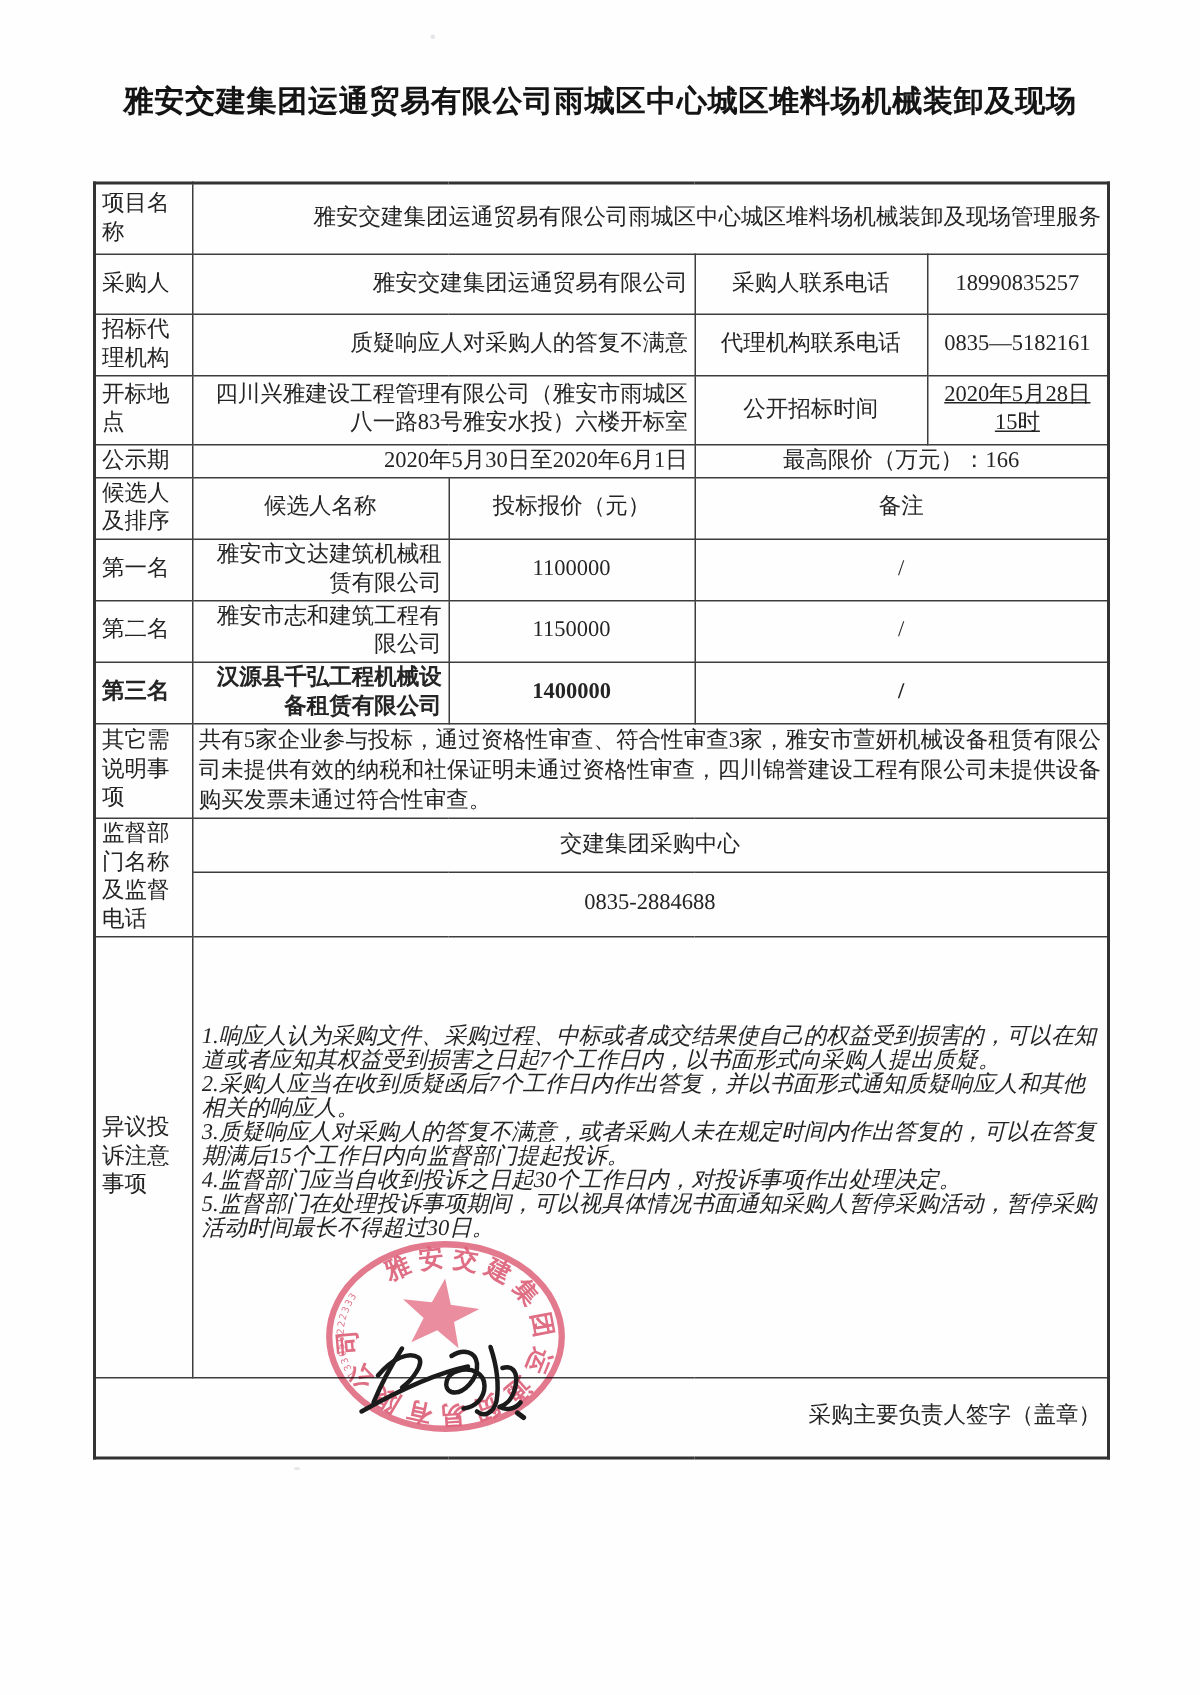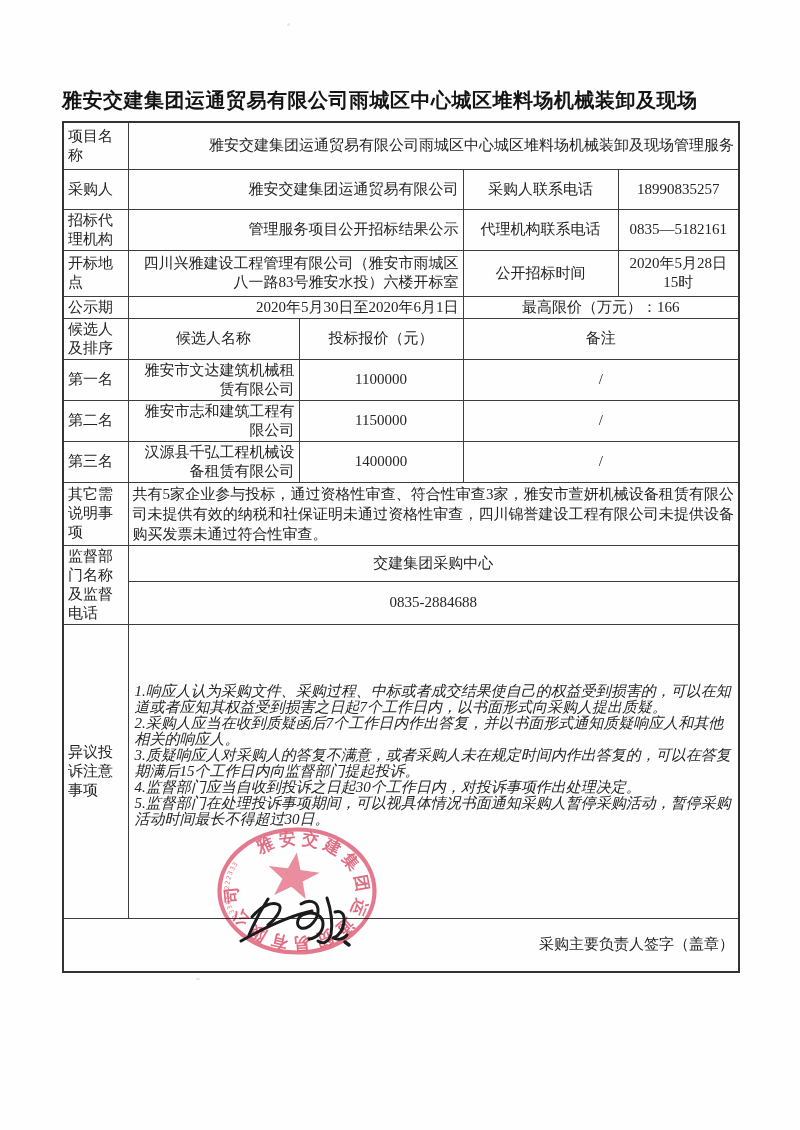--- a/index.html
+++ b/index.html
@@ -1,40 +1,40 @@
 <!DOCTYPE html>
 <html><head>
 <meta charset="utf-8">
 <style>
   * { margin:0; padding:0; box-sizing:border-box; }
   html,body { width:800px; background:#fff; }
   body { font-family:"Liberation Serif","DejaVu Serif",serif; color:#242424; }
   .page { position:relative; width:800px; height:1130px; background:#fefefe; overflow:hidden; }
 
-  .doc-title { position:absolute; left:62px; top:88px; width:676px; text-align:left;
+  .doc-title { position:absolute; left:62px; top:56px; width:676px; text-align:center;
     font-family:"Liberation Sans","DejaVu Sans",sans-serif; font-weight:bold;
     font-size:20px; line-height:24px; color:#141414; letter-spacing:0.5px; }
 
   table.doc-table { position:absolute; left:62px; top:121px; width:676px;
     border-collapse:collapse; table-layout:fixed;
     font-size:15px; color:#242424; }
   .doc-table td { border:1.5px solid #3d3d3d; padding:1px 4px; vertical-align:middle;
     word-break:break-all; line-height:19px; }
   table.doc-table { border:2px solid #333; }
   .lab { text-align:left; padding-left:3px; padding-right:2px; }
   .ctr { text-align:center;margin-top:39px; }
   .val { text-align:right; padding-left:6px; }
   .just { text-align:justify; }
 
   tr.h47{height:47px;} tr.h40{height:40px;} tr.h39{height:39px;} tr.h46{height:46px;}
-  tr.h19{height:19px;} tr.h35{height:35px;} tr.h41{height:41px;} tr.h37{height:37px;}
+  tr.h19{height:19px;} tr.h35{height:35px;} tr.h41{height:41px;} tr.h37{height:37px;font-weight:bold;}
   tr.h62{height:62px;} tr.h294{height:294px;} tr.hsig{height:54px;}
   td.objection-cell { vertical-align:top; padding:58px 6px 4px 6px; line-height:16px;font-style:italic; }
   .obj-item { margin:0; }
-  .time-cell { line-height:19px; }
+  .time-cell { line-height:19px;text-decoration:underline; }
 
   .seal { position:absolute; left:213px; top:824px; width:168px; height:134px;
     mix-blend-mode:multiply; opacity:0.88; }
   .signature { position:absolute; left:238px; top:890px; width:115px; height:62px; }
 
   .noise1,.noise2 { position:absolute; border-radius:50%; background:#c9cdd4; opacity:.5; }
   .noise1 { left:287px; top:23px; width:3px; height:3px; }
   .noise2 { left:196px; top:978px; width:4px; height:2px; }
 </style>
 </head>
@@ -63,21 +63,21 @@
 
     <tr class="h40">
       <td class="lab">采购人</td>
       <td class="val" colspan="2">雅安交建集团运通贸易有限公司</td>
       <td class="ctr">采购人联系电话</td>
       <td class="ctr">18990835257</td>
     </tr>
 
     <tr class="h39">
       <td class="lab">招标代理机构</td>
-      <td class="val" colspan="2">管理服务项目公开招标结果公示</td>
+      <td class="val" colspan="2">质疑响应人对采购人的答复不满意</td>
       <td class="ctr">代理机构联系电话</td>
       <td class="ctr">0835—5182161</td>
     </tr>
 
     <tr class="h46">
       <td class="lab">开标地点</td>
       <td class="val" colspan="2">四川兴雅建设工程管理有限公司（雅安市雨城区八一路83号雅安水投）六楼开标室</td>
       <td class="ctr">公开招标时间</td>
       <td class="ctr time-cell">
         <div>2020年5月28日</div>

